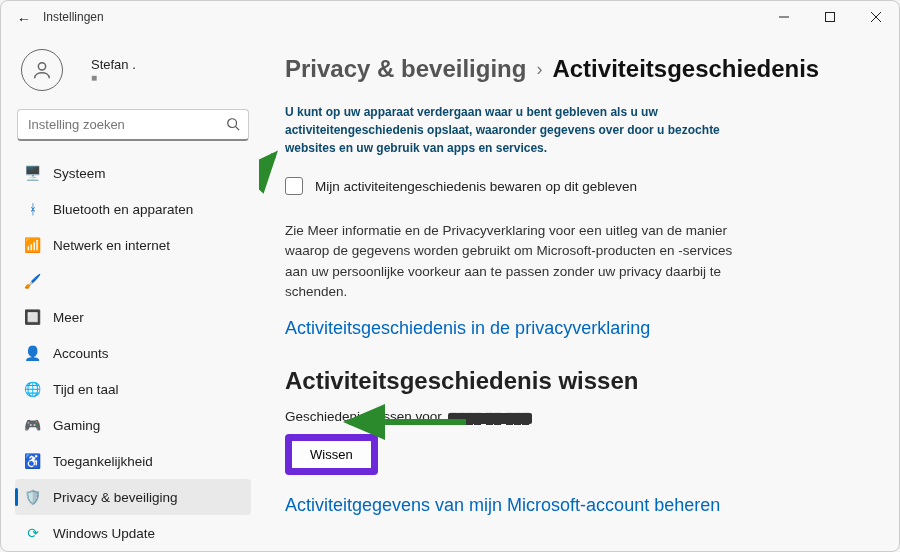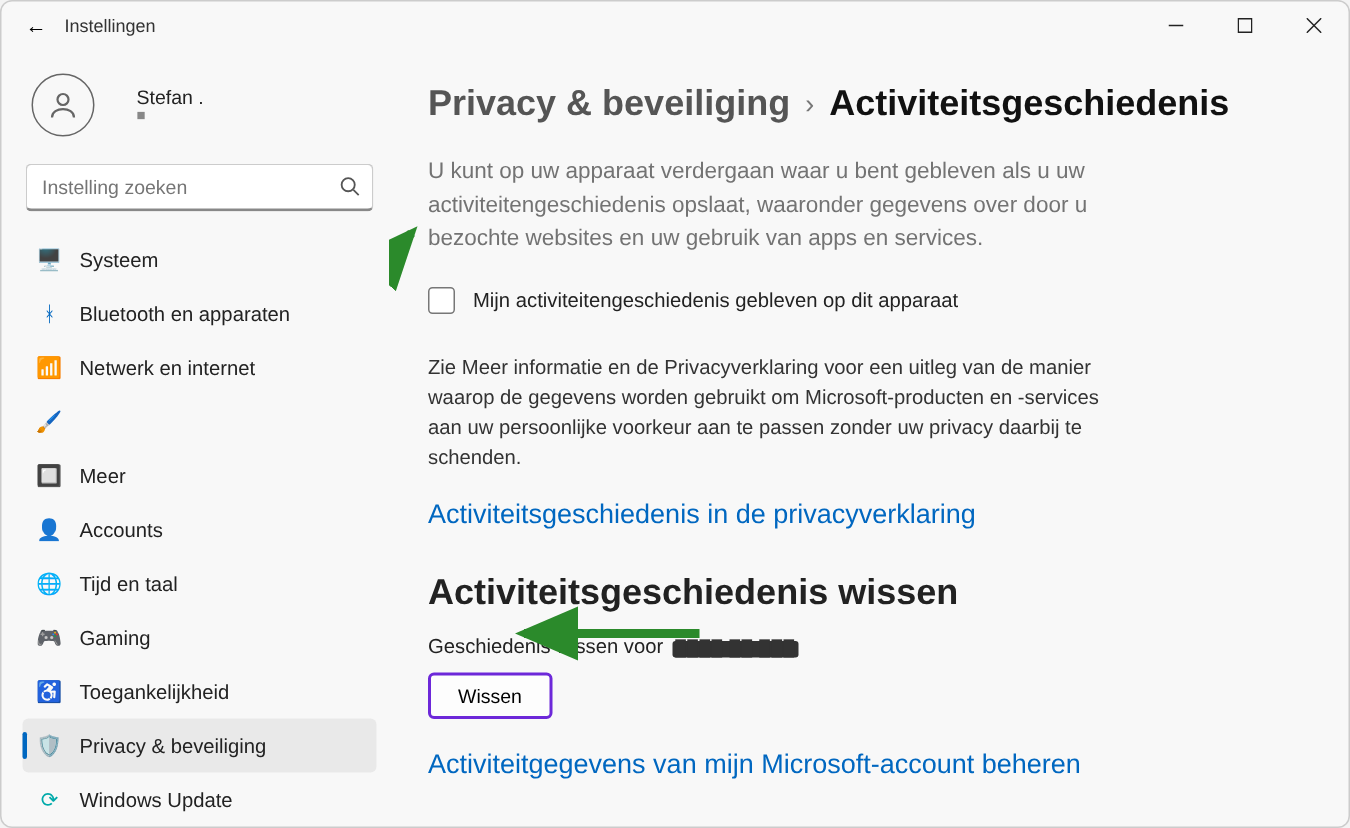--- a/index.html
+++ b/index.html
@@ -23,30 +23,30 @@
 .nav { list-style: none; }
 .nav li { display: flex; align-items: center; gap: 12px; height: 36px; padding: 0 10px; font-size: 13.5px; color: #222; border-radius: 4px; cursor: pointer; position: relative; }
 .nav li.active { background: #e9e9e9; }
 .nav li.active::before { content: ""; position: absolute; left: 0; top: 9px; bottom: 9px; width: 3px; background: #0067c0; border-radius: 2px; }
 .nav .ico { width: 16px; display: inline-flex; justify-content: center; font-size: 14px; }
 .main { flex: 1; padding: 22px 40px 10px 26px; overflow-y: auto; color: #222; position: relative; }
 .breadcrumb { display: flex; align-items: center; gap: 10px; margin-bottom: 20px; }
 .breadcrumb .bc1 { font-size: 24px; font-weight: 600; color: #555; }
 .breadcrumb .sep { font-size: 18px; color: #777; }
 .breadcrumb .bc2 { font-size: 24px; font-weight: 600; color: #111; }
-.desc { font-size: 15px; line-height: 1.5; max-width: 440px; color: #737373; margin-bottom: 20px; }
+.desc { font-size: 12px; line-height: 1.5; max-width: 440px; color: #0c4a6e; margin-bottom: 20px; font-weight: bold; }
 .checkbox-row { display: flex; align-items: center; gap: 12px; margin-bottom: 26px; }
 .checkbox-row .cb { width: 18px; height: 18px; border: 1.5px solid #777; border-radius: 3px; background: #fff; }
 .checkbox-row .lbl { font-size: 13.5px; }
 .para { font-size: 13.5px; line-height: 1.5; max-width: 460px; color: #333; margin-bottom: 16px; }
 .link { color: #0067c0; font-size: 18px; cursor: pointer; display: inline-block; margin-bottom: 28px; }
 .section-head { font-size: 24px; font-weight: 600; margin-bottom: 14px; }
 .clear-row { display: flex; align-items: flex-end; gap: 6px; font-size: 13.5px; margin-bottom: 10px; }
 .redact { background: #333; color: #333; letter-spacing: 1px; font-size: 10px; padding: 0 2px; border-radius: 2px; filter: blur(0.4px); }
-.clear-btn { padding: 6px 18px; border: 2px solid #6d28d9; background: #fdfdfd; border-radius: 4px; font-size: 13px; cursor: pointer; margin-bottom: 20px; }
+.clear-btn { padding: 6px 18px; border: 7px solid #6d28d9; background: #fdfdfd; border-radius: 4px; font-size: 13px; cursor: pointer; margin-bottom: 20px; }
 .arrow { position: absolute; pointer-events: none; }
 .arrow svg { overflow: visible; }
 </style>
 </head>
 <body>
 <div class="window">
 
   <div class="titlebar">
     <span class="back">←</span>
     <span class="title">Instellingen</span>
@@ -144,21 +144,21 @@
       <div class="breadcrumb">
         <span class="bc1">Privacy &amp; beveiliging</span>
         <span class="sep">›</span>
         <span class="bc2">Activiteitsgeschiedenis</span>
       </div>
 
       <p class="desc">U kunt op uw apparaat verdergaan waar u bent gebleven als u uw activiteitengeschiedenis opslaat, waaronder gegevens over door u bezochte websites en uw gebruik van apps en services.</p>
 
       <div class="checkbox-row">
         <span class="cb"></span>
-        <span class="lbl">Mijn activiteitengeschiedenis gebleven op dit apparaat</span>
+        <span class="lbl">Mijn activiteitengeschiedenis bewaren op dit gebleven</span>
       </div>
 
       <p class="para">Zie Meer informatie en de Privacyverklaring voor een uitleg van de manier waarop de gegevens worden gebruikt om Microsoft-producten en -services aan uw persoonlijke voorkeur aan te passen zonder uw privacy daarbij te schenden.</p>
 
       <a class="link">Activiteitsgeschiedenis in de privacyverklaring</a>
 
       <h2 class="section-head">Activiteitsgeschiedenis wissen</h2>
 
       <div class="clear-row">
         <span>Geschiedenis wissen voor</span>

